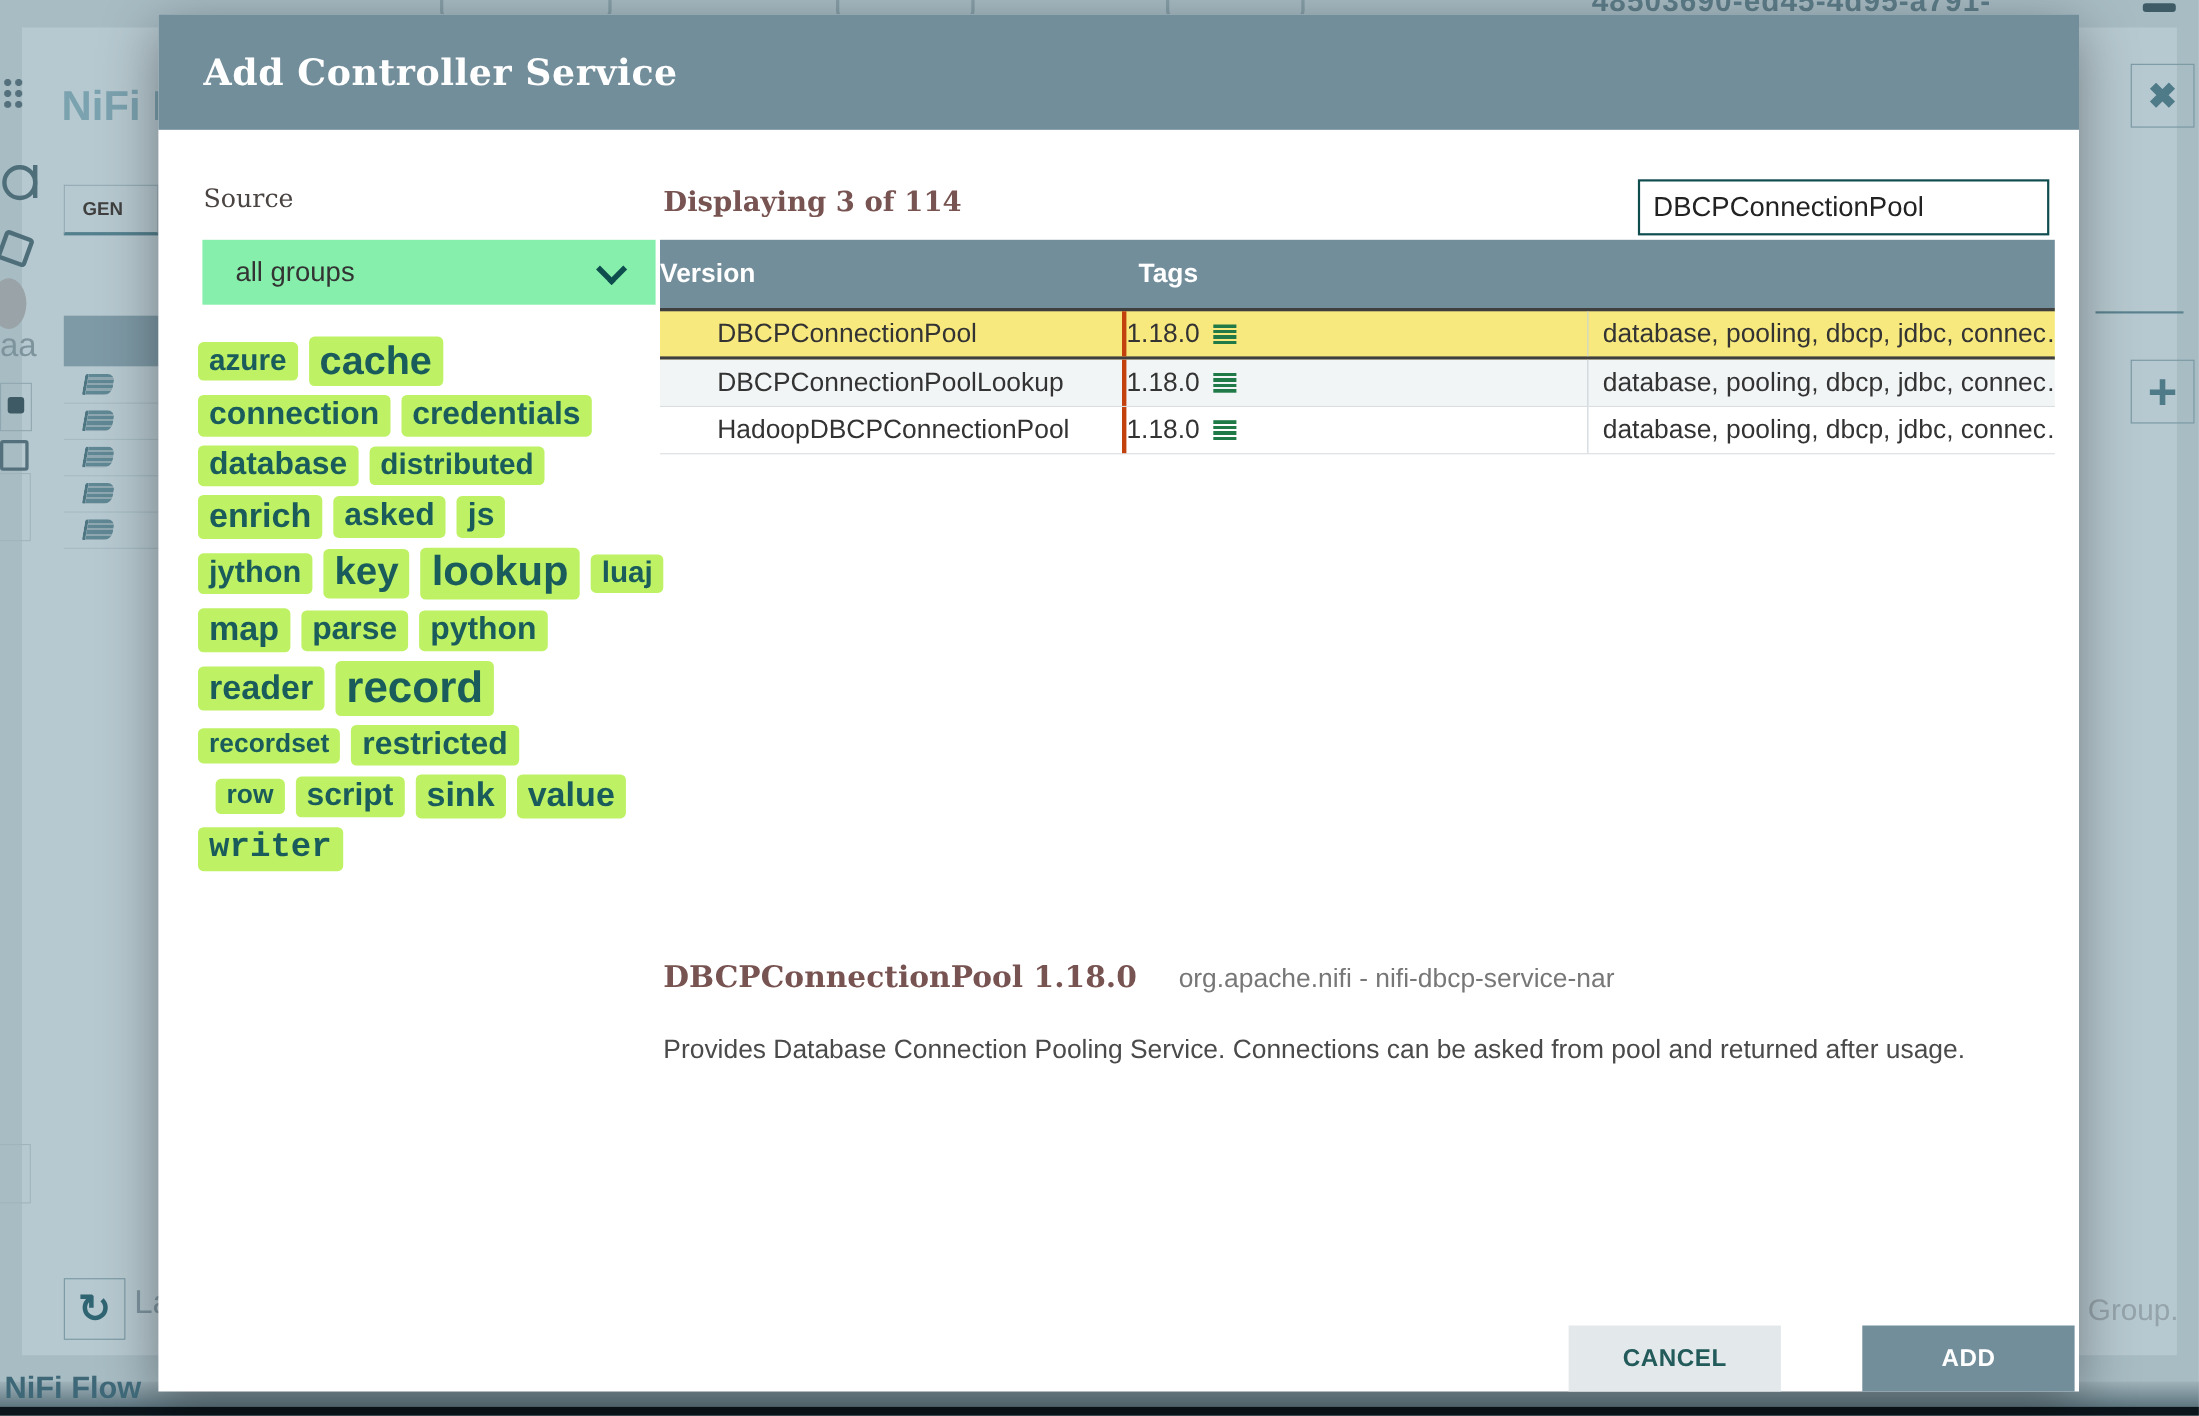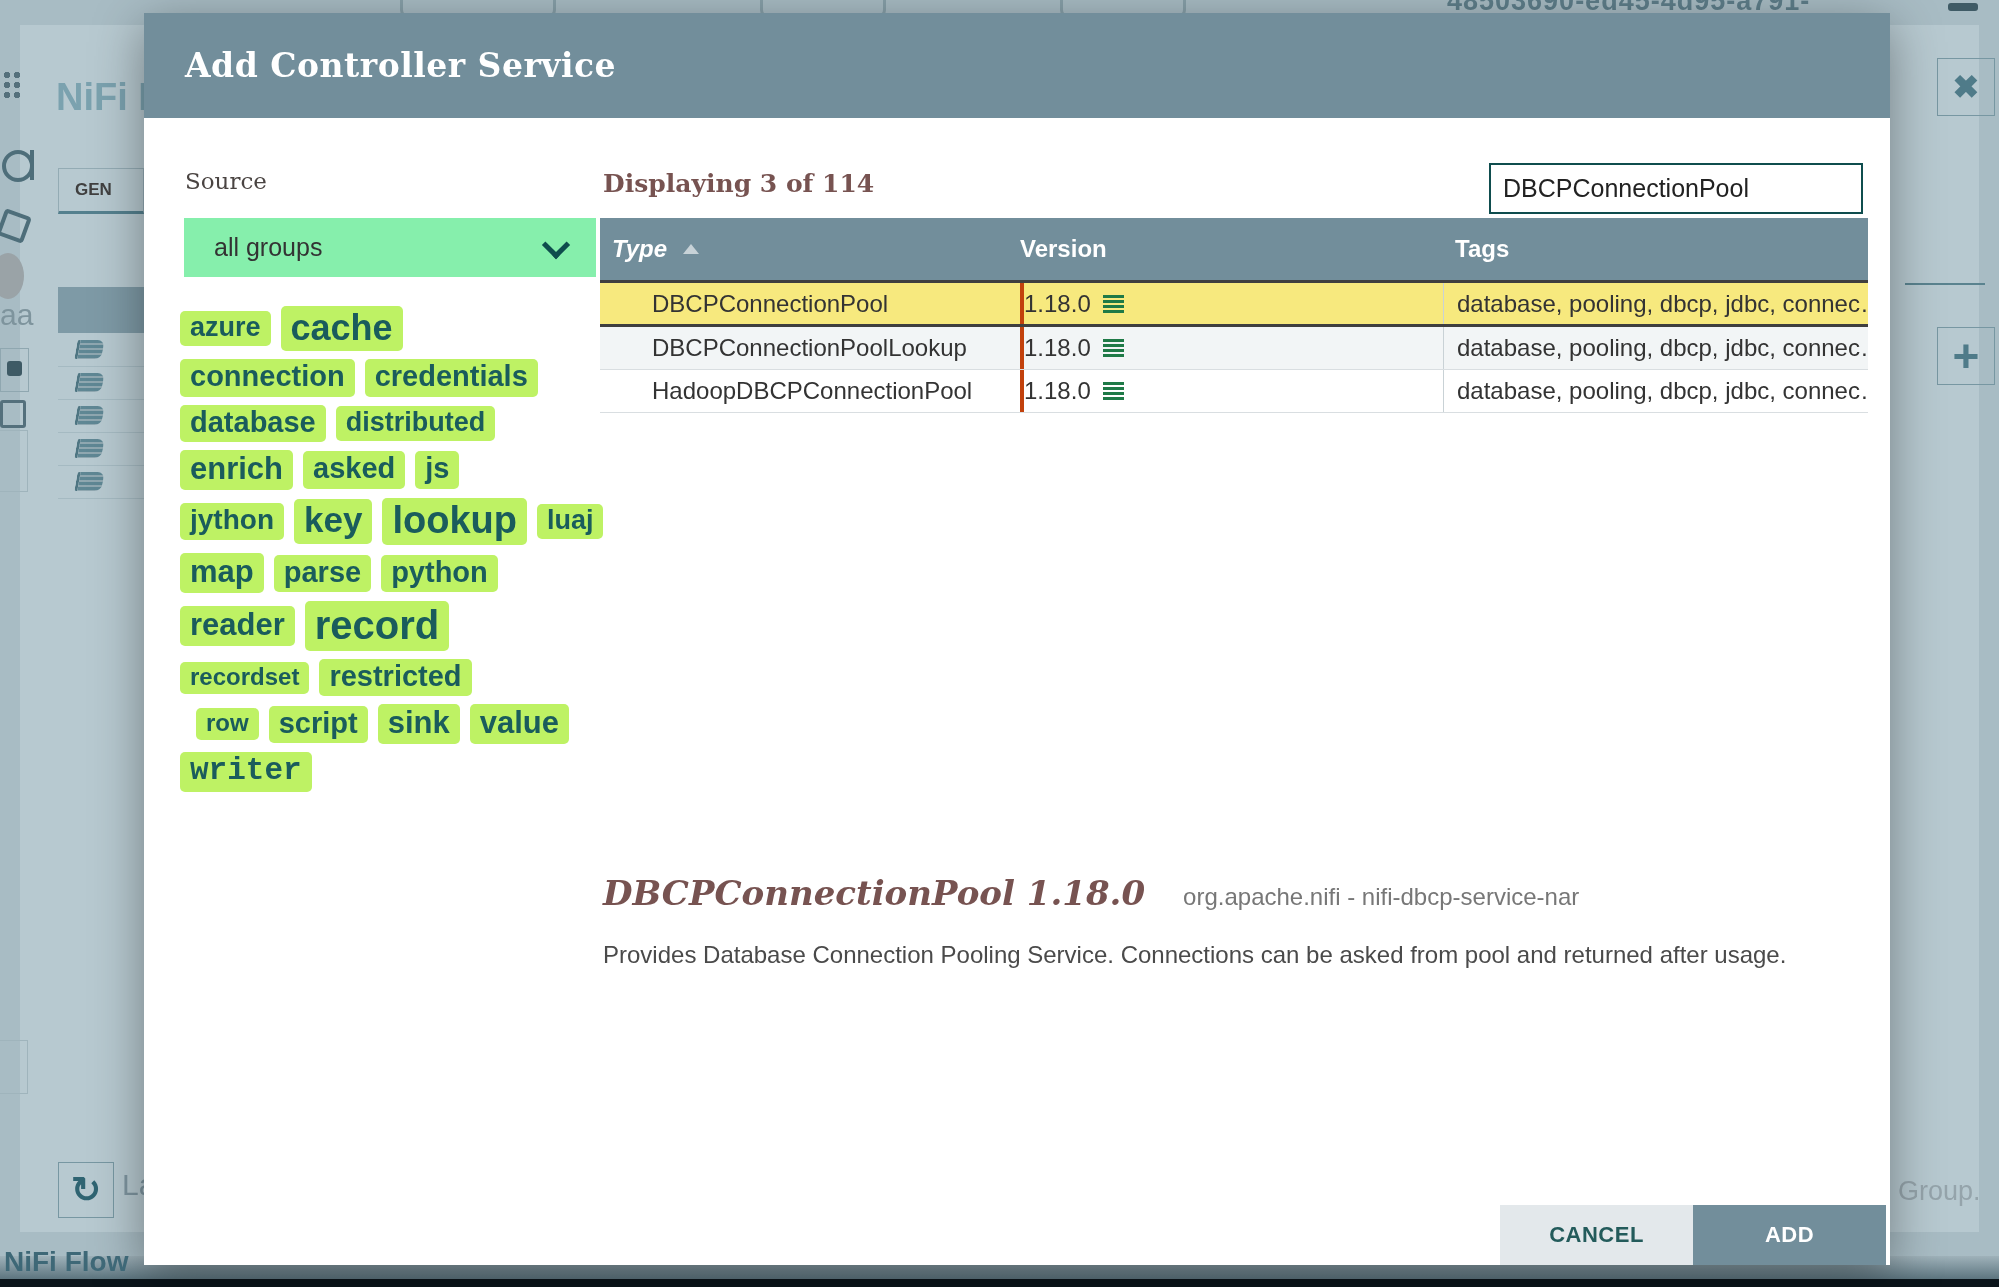--- a/index.html
+++ b/index.html
@@ -73,26 +73,26 @@
   .trow:nth-child(2){background:#F2F5F6;}
   .trow.selected{background:#F7E97E;border-top:3px solid #3F3F3F;border-bottom:3px solid #3F3F3F;height:47px;}
   .c-type{width:420px;padding-left:52px;box-sizing:border-box;white-space:nowrap;overflow:hidden;}
   .c-version{width:423px;box-sizing:border-box;display:flex;align-items:center;
        border-left:4px solid #c2410c;height:100%;}
   .c-tags{flex:1;padding-left:13px;box-sizing:border-box;border-left:1px solid #C9D2D6;height:100%;
        display:flex;align-items:center;white-space:nowrap;overflow:hidden;}
   .list-icon{display:inline-block;width:21px;height:18px;margin-left:12px;
        background:repeating-linear-gradient(to bottom,#1F7A47 0 3px,transparent 3px 5px);}
   .detail-line{position:absolute;left:459px;top:860px;display:flex;align-items:baseline;}
-  .detail-name{font-family:"DejaVu Serif",serif;font-weight:bold;font-size:34px;color:#775351;font-style:italic;}
+  .detail-name{font-family:"DejaVu Serif",serif;font-weight:bold;font-size:27px;color:#775351;}
   .detail-bundle{font-size:24px;color:#777;margin-left:38px;}
   .detail-desc{position:absolute;left:459px;top:928px;width:1250px;font-size:24px;color:#4A4A4A;}
   .btn{position:absolute;top:1192px;width:193px;height:60px;display:flex;align-items:center;justify-content:center;
        font-size:22px;font-weight:bold;letter-spacing:.5px;cursor:pointer;box-sizing:border-box;}
-  .btn-cancel{left:1356px;background:#E3E8EB;color:#235B5B;}
+  .btn-cancel{left:1282px;background:#E3E8EB;color:#235B5B;}
   .btn-add{left:1549px;background:#728E9B;color:#FFFFFF;}
 </style>
 </head>
 <body>
 
 <div class="bg-panel"></div>
 
 <div class="bg-topshape" style="left:400px;width:150px;"></div>
 <div class="bg-topshape" style="left:760px;width:120px;"></div>
 <div class="bg-topshape" style="left:1060px;width:120px;"></div>
@@ -205,24 +205,20 @@
       <div class="tagrow">
         <span class="pill" style="font-size: 31px; font-family: Liberation Mono, monospace;">writer</span>
       </div>
     </div>
 
   <div class="count">Displaying 3 of 114</div>
   <input class="search" type="text" value="DBCPConnectionPool" style="">
 
   <div class="tbl">
     <div class="thead">
-      <div class="h-type">
-        <span>Type</span>
-        <span class="sort-up"></span>
-      </div>
       <div class="h-version">Version</div>
       <div class="h-tags">Tags</div>
     </div>
     <div class="tbody">
         <div class="trow selected">
         <div class="c-type">DBCPConnectionPool</div>
         <div class="c-version">
           <span>1.18.0</span>
           <span class="list-icon"></span>
         </div>

